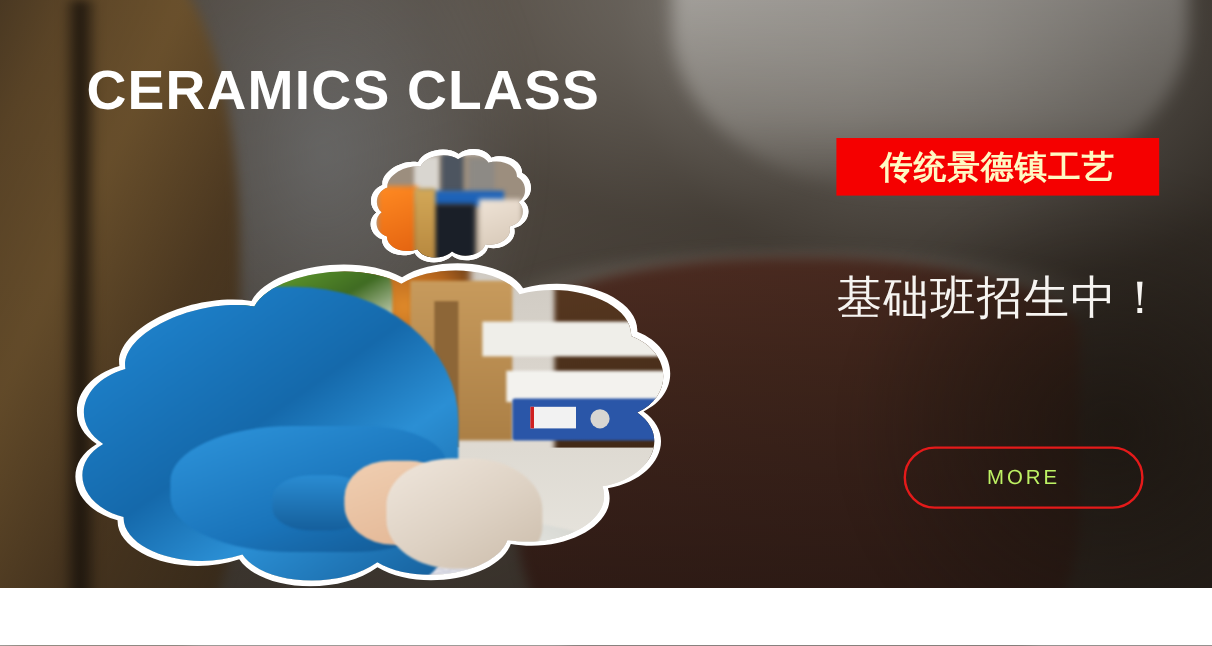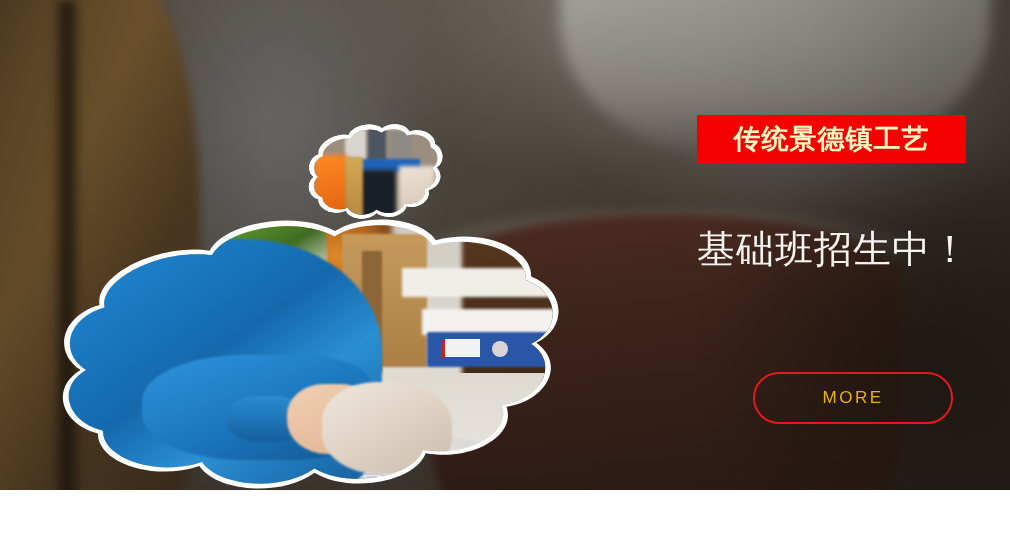--- a/index.html
+++ b/index.html
@@ -331,21 +331,21 @@
   .more-button {
     position: absolute;
     left: 753px;
     top: 372px;
     width: 200px;
     height: 52px;
     box-sizing: border-box;
     border: 2px solid #e41a1a;
     border-radius: 26px;
     background: transparent;
-    color: #eab308;
+    color: #bef264;
     font-size: 17px;
     letter-spacing: 2.5px;
     display: flex;
     align-items: center;
     justify-content: center;
     z-index: 6;
     cursor: pointer;
     padding: 0;
   }
 </style>
@@ -440,20 +440,21 @@
         <div class="ph-smock"></div>
         <div class="ph-smock-sleeve"></div>
         <div class="ph-smock-cuff"></div>
         <div class="ph-arm"></div>
         <div class="ph-hands"></div>
       </div>
     </div>
   </div>
 
   <div class="title-block">
+    <div class="title-en">CERAMICS CLASS</div>
   </div>
 
   <div class="badge">
     <span class="badge-text">传统景德镇工艺</span>
   </div>
 
   <div class="headline">
     <div class="headline-2">基础班招生中！</div>
   </div>
 

